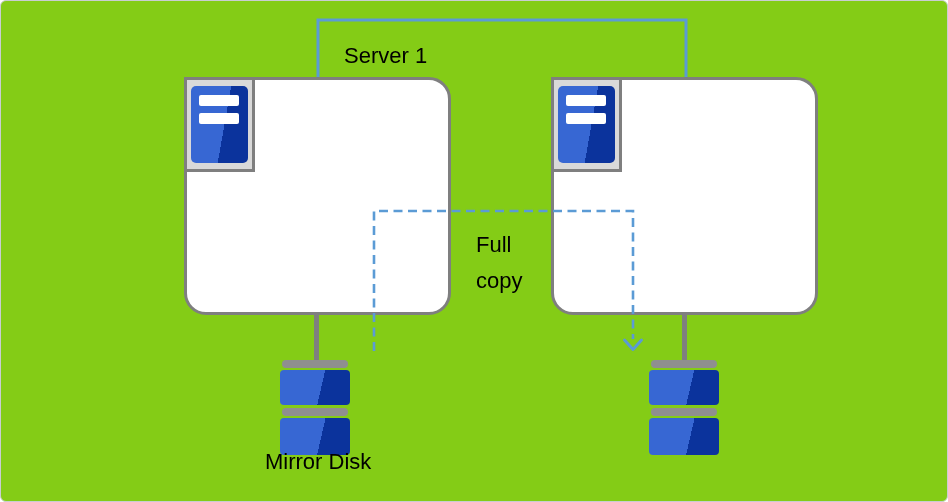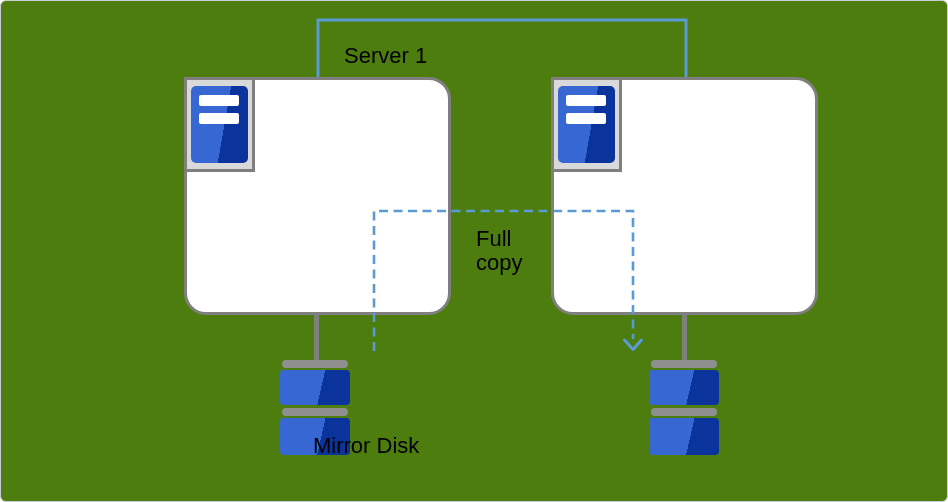--- a/index.html
+++ b/index.html
@@ -1,20 +1,20 @@
 <!DOCTYPE html>
 <html><head>
 <meta charset="utf-8">
 <style>
   html,body { margin:0; padding:0; background:#fff; }
   #canvas {
     position:relative;
     width:948px; height:502px;
     box-sizing:border-box;
-    background:#4d7c0f;
+    background:#84cc16;
     border:1px solid #c9cdd1;
     border-radius:6px;
     overflow:hidden;
     font-family:"Liberation Sans", sans-serif;
     color:#000;
   }
 
   
   .server-box {
     position:absolute; top:76px;
@@ -85,22 +85,22 @@
 
   
   .node-label {
     position:absolute;
     font-size:22px;
     line-height:26px;
     white-space:pre-line;
   }
   #server1-label { left:343px; top:42px; }
   #server2-label { left:710px; top:42px; }
-  #full-copy-label { left:475px; top:226px; line-height:24px; }
-  #mirror-disk-label { left:264px; top:432px;margin-left:48px; }
+  #full-copy-label { left:475px; top:226px; line-height:36px; }
+  #mirror-disk-label { left:264px; top:448px; }
 
   
   #wires {
     position:absolute; left:0; top:0;
     width:948px; height:502px;
     pointer-events:none;
     z-index:4;
   }
 </style>
 </head>

